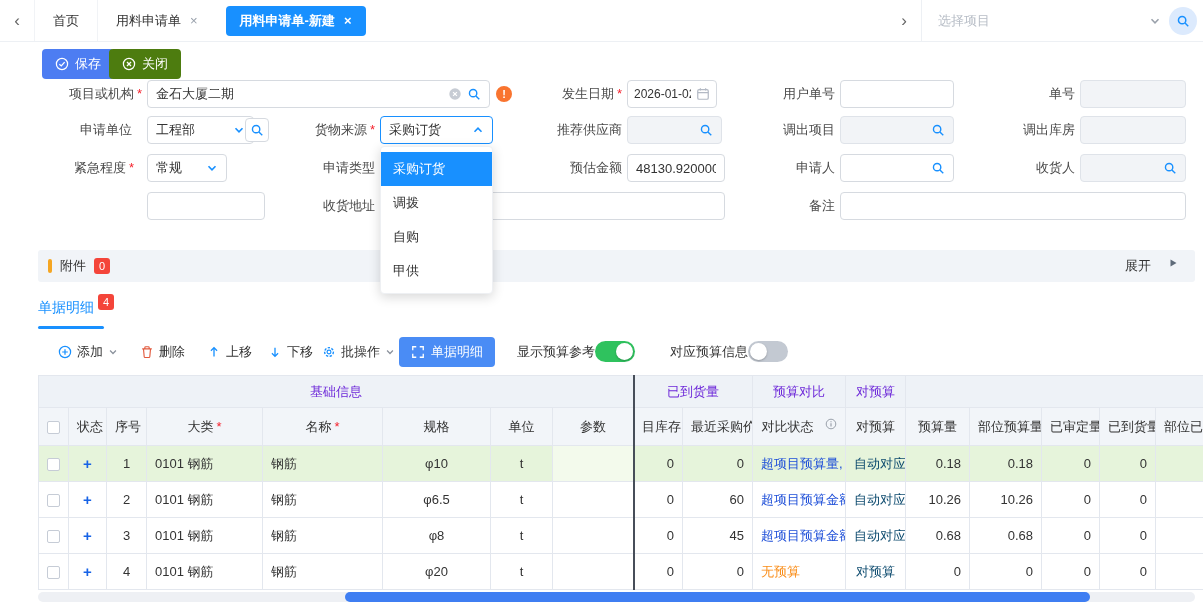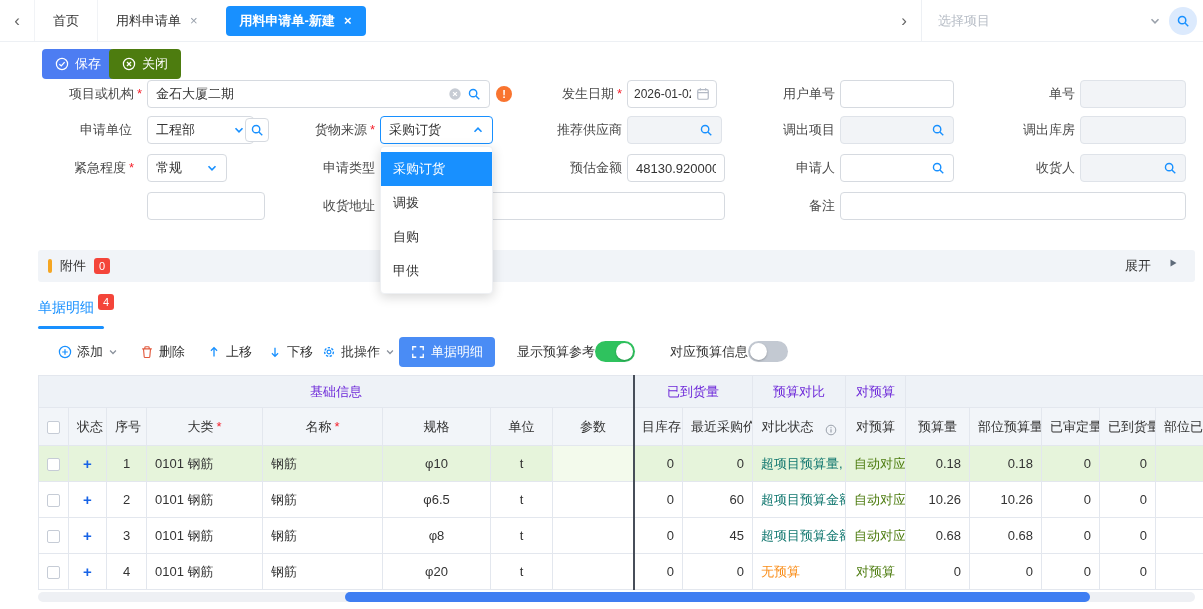--- a/index.html
+++ b/index.html
@@ -75,25 +75,25 @@
 table{border-collapse:collapse;table-layout:fixed;width:1165px}
 th,td{border:1px solid #e3e7ee;padding:0 8px;overflow:hidden;white-space:nowrap;font-weight:normal;font-size:13px}
 tr.group th{height:32px;background:#eef2f7;text-align:center;color:#6d28d9}
 tr.cols th{height:38px;background:#f2f5f9;text-align:center;color:#333}
 td{height:36px;background:#fff}
 tr.hl td{background:#e6f4db}
 tr.hl td.lite{background:#f3faec}
 td.ctr,th.ctr{text-align:center}
 td.num{text-align:right}
 td.plus{color:#1763e6;font-weight:bold;font-size:15px;text-align:center;cursor:pointer}
-td.red{color:#0f766e}
+td.red{color:#1d4ed8}
 td.orange{color:#fa8c16}
-td.blue{color:#4d7c0f;text-align:center;cursor:pointer}
+td.blue{color:#0c4a6e;text-align:center;cursor:pointer}
 .cb{display:inline-block;width:13px;height:13px;border:1px solid #c6ccd6;border-radius:2px;background:#fff;vertical-align:middle;cursor:pointer}
-.th-flex{display:inline-flex;align-items:flex-end;gap:11px}
+.th-flex{display:inline-flex;align-items:flex-start;gap:11px}
 .frozen-line{position:absolute;left:595px;top:0;width:2px;height:215px;background:#474e59;z-index:5}
 .hscroll{position:absolute;left:38px;top:592px;width:1157px;height:10px;background:#eef0f4;border-radius:5px}
 .hthumb{position:absolute;left:307px;top:0;width:745px;height:10px;background:#3f7ef2;border-radius:5px;cursor:pointer}
 </style>
 </head>
 <body>
 
 <div class="screen">
 
   <div class="topbar">

